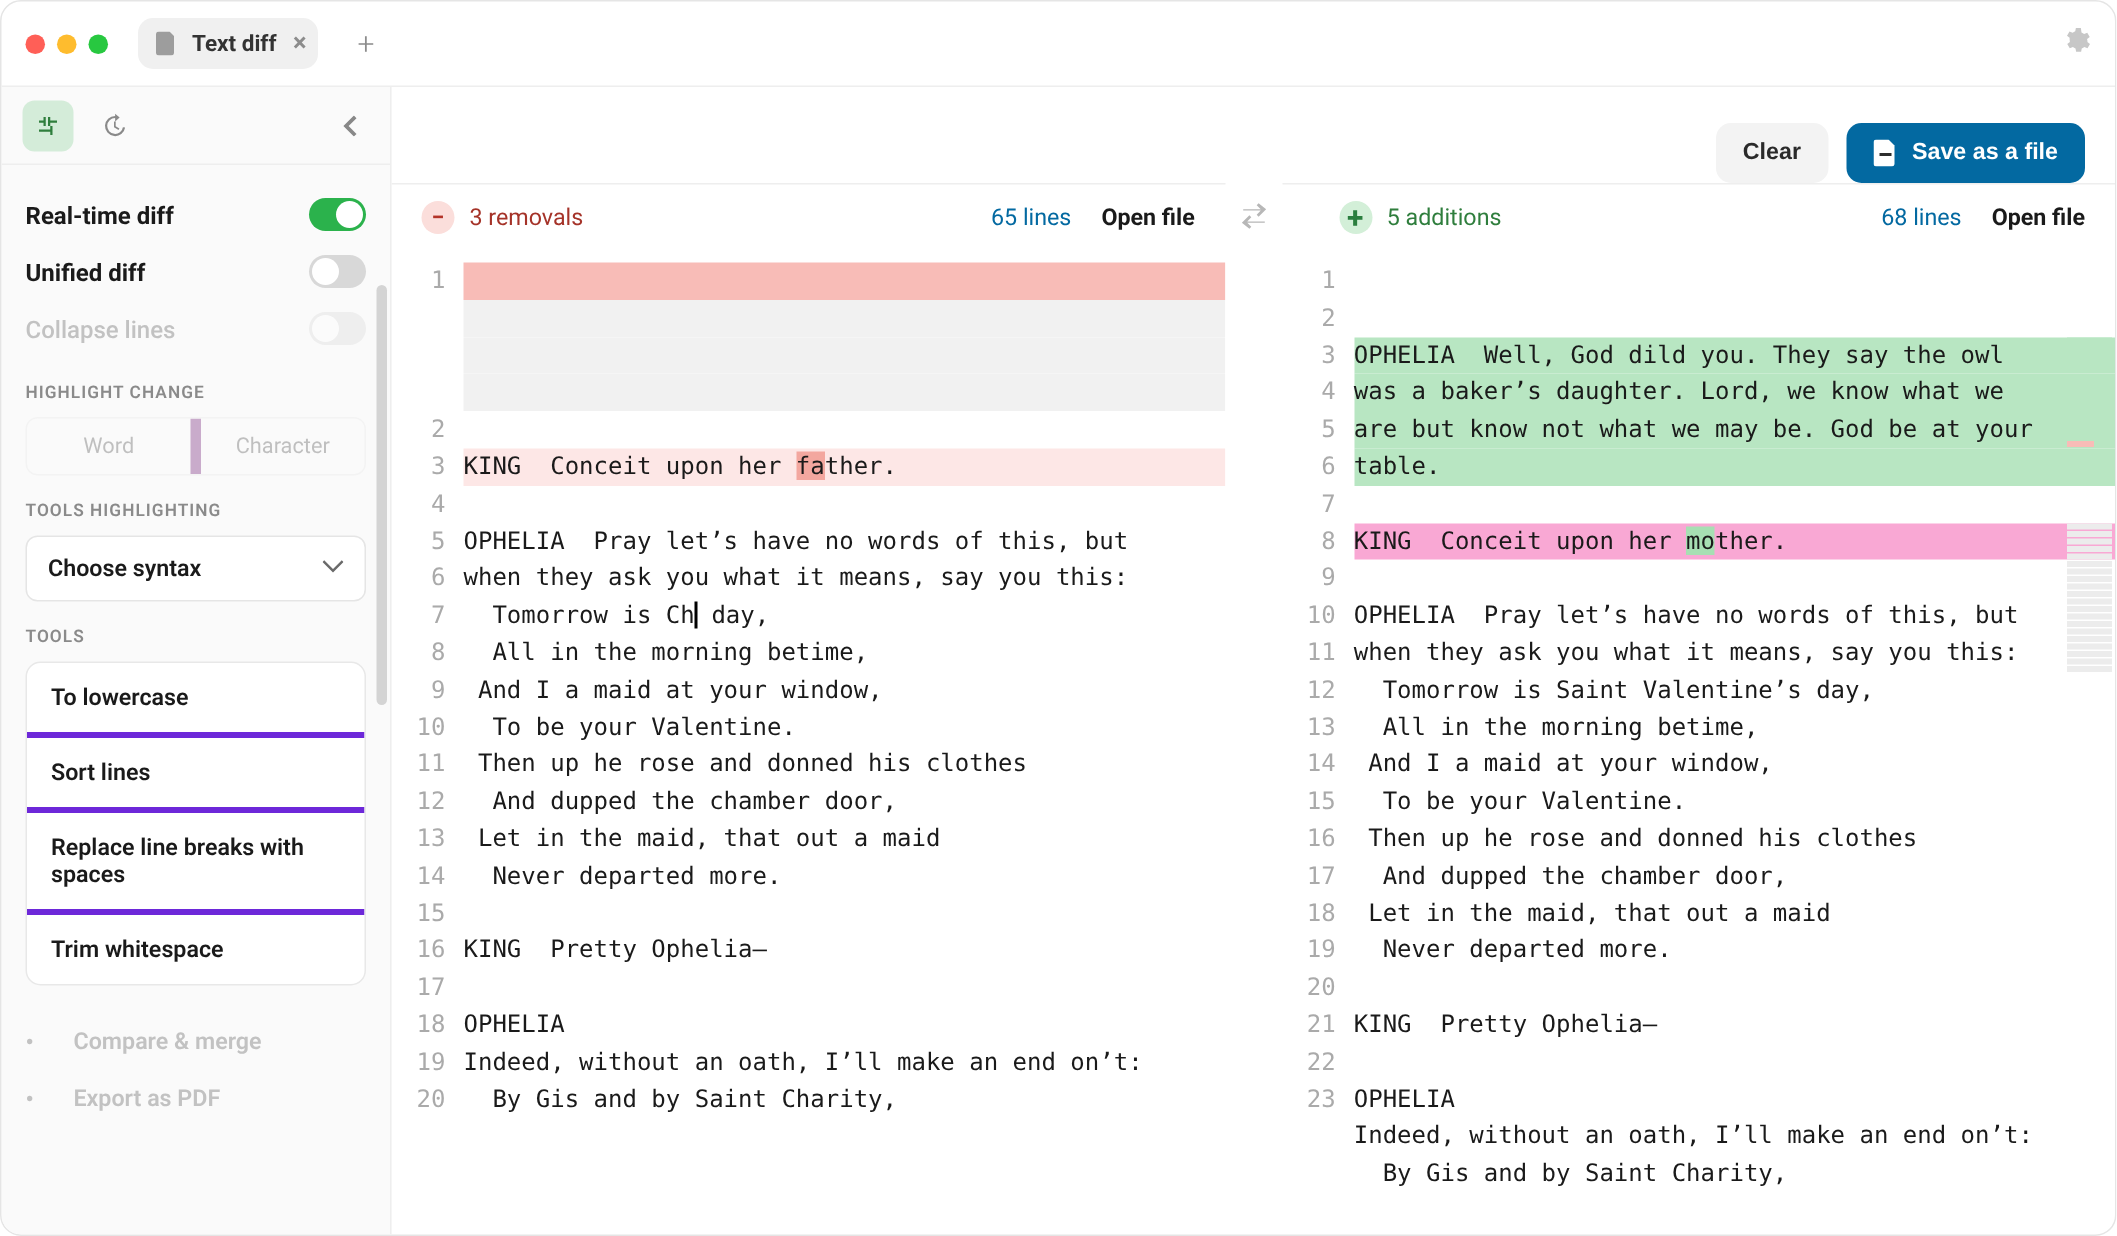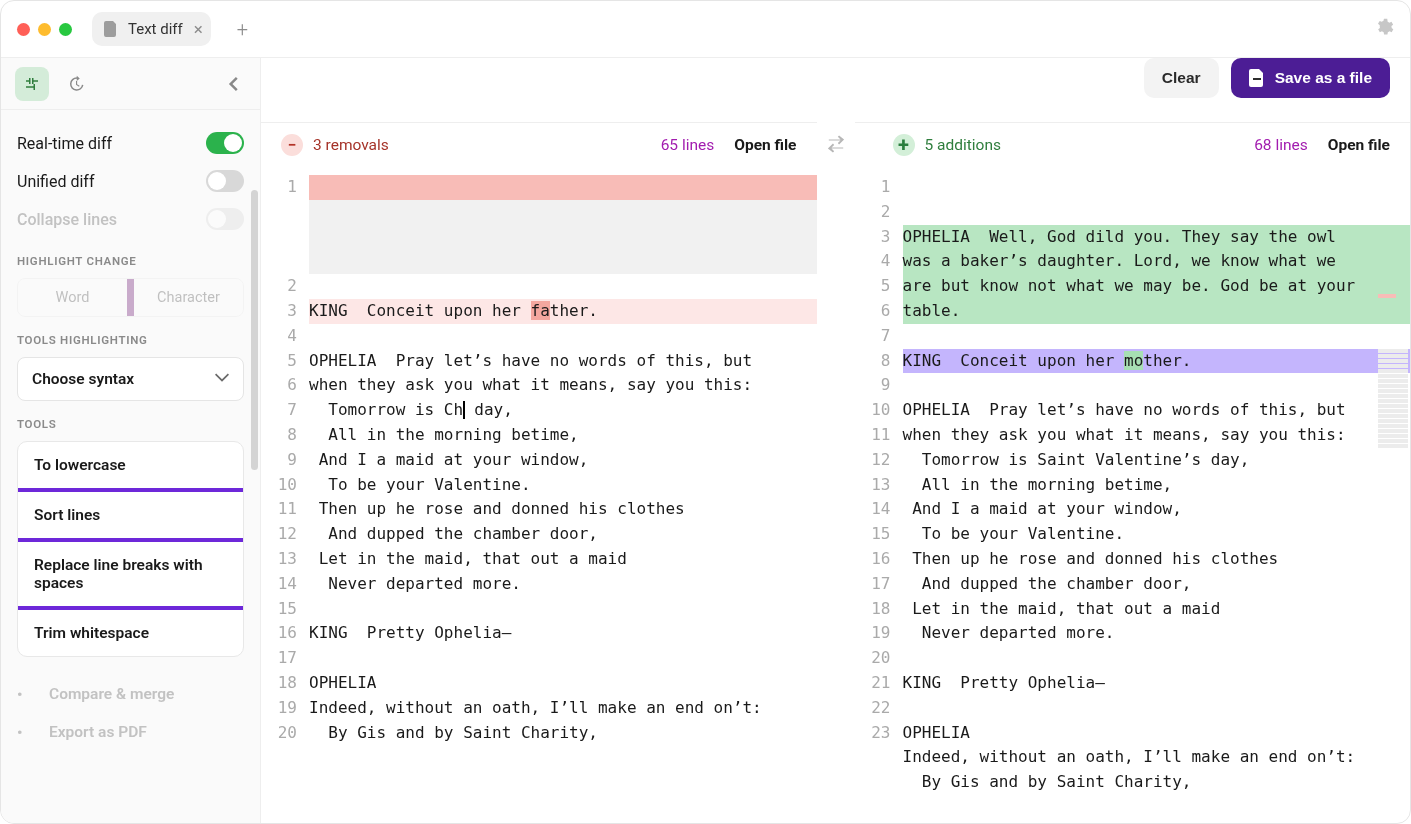--- a/index.html
+++ b/index.html
@@ -2,80 +2,80 @@
 <html><head>
 <meta charset="utf-8">
 <style>
 *{box-sizing:border-box;margin:0;padding:0}
 body{font-family:-apple-system,BlinkMacSystemFont,"Segoe UI",Roboto,sans-serif;background:#fff;color:#1a1a1a}
 .app{width:1411px;height:824px;border:1px solid #e5e5e5;border-radius:14px;overflow:hidden;position:relative;margin:0;background:#fff;display:flex;flex-direction:column}
 .titlebar{height:56px;display:flex;align-items:center;padding:0 16px;gap:8px}
 .stoplights{display:flex;gap:8px;margin-right:12px}
 .dot{width:13px;height:13px;border-radius:50%}
 .dot.r{background:#ff5f57}.dot.y{background:#febc2e}.dot.g{background:#28c840}
-.tab{display:flex;align-items:center;gap:10px;background:#f0f0f0;border-radius:10px;padding:8px 28px 8px 12px;position:relative;font-size:15px;color:#333;font-weight:400}
+.tab{display:flex;align-items:center;gap:10px;background:#f0f0f0;border-radius:10px;padding:8px 28px 8px 12px;position:relative;font-size:15px;color:#333;font-weight:700}
 .tab .doc-ic{width:14px;height:16px;color:#9d9d9d}
 .tab .close{position:absolute;right:8px;color:#8c8c8c;font-size:17px;line-height:1;cursor:pointer}
 .plus{margin-left:18px;color:#8c8c8c;font-size:20px;cursor:pointer;font-weight:300}
 .gear{margin-left:auto;color:#c7c7c7;font-size:20px;cursor:pointer}
 .main{flex:1;display:flex;overflow:hidden;border-top:1px solid #eee}
 .sidebar{width:260px;background:#fafafa;border-right:1px solid #eee;display:flex;flex-direction:column;overflow-y:auto;overflow-x:hidden;position:relative}
 .sb-top{height:52px;display:flex;align-items:center;padding:0 14px;gap:10px;border-bottom:1px solid #eee}
 .icon-btn{width:34px;height:34px;border-radius:8px;display:flex;align-items:center;justify-content:center;cursor:pointer}
 .icon-btn.sel{background:#d4ecd9}
 .icon-btn svg{width:18px;height:18px}
 .sb-collapse{margin-left:auto;width:26px;height:26px;display:flex;align-items:center;justify-content:center;color:#888;cursor:pointer}
 .sb-body{padding:14px 16px}
-.opt-row{display:flex;align-items:center;justify-content:space-between;padding:8px 0;font-size:16px;font-weight:400}
+.opt-row{display:flex;align-items:center;justify-content:space-between;padding:8px 0;font-size:16px;font-weight:700}
 .opt-row.dis{color:#c2c2c2;font-weight:500}
 .toggle{width:38px;height:22px;border-radius:11px;background:#d8d8d8;position:relative;cursor:pointer}
 .toggle.on{background:#2bb24c}
 .toggle::after{content:"";position:absolute;width:18px;height:18px;border-radius:50%;background:#fff;top:2px;left:2px;transition:.2s}
 .toggle.on::after{left:18px}
 .sec-label{font-size:11.5px;letter-spacing:.7px;color:#8a8a8a;font-weight:600;margin:16px 0 10px}
 .seg{display:flex;border:1px solid #e8e8e8;border-radius:8px;overflow:hidden;opacity:.35}
 .seg div{flex:1;text-align:center;padding:10px 6px;font-size:14.5px;color:#555;cursor:pointer}
 .seg div+div{border-left:7px solid #701a75}
 .syntax-sel{border:1px solid #e5e5e5;border-radius:8px;padding:12px 14px;font-size:15.5px;font-weight:600;display:flex;align-items:center;justify-content:space-between;cursor:pointer;background:#fff}
 .chev{color:#6a6a6a}
 .tool-list{border:1px solid #e8e8e8;border-radius:10px;overflow:hidden;background:#fff}
 .tool-list div{padding:14px 16px;font-size:15.5px;font-weight:600;cursor:pointer}
 .tool-list div+div{border-top:4px solid #6d28d9}
 .dim-list{margin-top:18px}
 .dim-list div{display:flex;align-items:center;gap:12px;padding:10px 0;font-size:15.5px;font-weight:600;color:#c2c2c2}
 .dim-list .ic{width:20px;height:17px}
 .sb-scrollbar{position:absolute;right:2px;top:132px;width:7px;height:280px;background:#d4d4d4;border-radius:4px}
 .content{flex:1;display:flex;flex-direction:column;overflow:hidden}
-.toolbar{height:64px;display:flex;align-items:flex-start;justify-content:flex-end;padding:0 20px;gap:12px}
+.toolbar{height:64px;display:flex;align-items:flex-end;justify-content:flex-end;padding:0 20px;gap:12px}
 .btn{padding:11px 18px;border-radius:10px;font-size:15.5px;font-weight:700;cursor:pointer;border:none}
 .btn.clear{background:#f3f3f3;color:#2a2a2a}
-.btn.save{background:#4c1d95;color:#fff;display:flex;align-items:center;gap:10px}
+.btn.save{background:#0369a1;color:#fff;display:flex;align-items:center;gap:10px}
 .btn.save svg{width:16px;height:18px}
 .panes{flex:1;display:flex;overflow:hidden;padding:0 0 0 0}
 .pane{flex:1;display:flex;flex-direction:column;overflow:hidden;position:relative;border-top:1px solid #eee}
 .pane-head{height:44px;display:flex;align-items:center;padding:0 20px;font-size:15.5px;gap:10px}
 .badge{width:22px;height:22px;border-radius:50%;display:flex;align-items:center;justify-content:center;font-weight:700}
 .badge.minus{background:#fbdedb;color:#b33328}
 .badge.plus{background:#d3efd8;color:#2a7e3e}
 .summ{font-weight:400}
 .summ.rm{color:#a53329}.summ.ad{color:#2f7e3d}
 .spacer{flex:1}
-.lines{color:#a21caf}
+.lines{color:#0369a1}
 .open{font-weight:700;margin-left:10px;cursor:pointer}
 .swap{width:38px;height:44px;display:flex;align-items:center;justify-content:center;color:#b7b7b7;cursor:pointer}
 .editor{flex:1;overflow:hidden;display:flex;font-family:"SFMono-Regular",Consolas,Menlo,monospace;font-size:16px;line-height:24.8px}
 .gutter{width:44px;text-align:right;color:#aaa;padding:8px 8px 0 0;user-select:none}
 .gutter div{height:24.8px}
 .code{flex:1;padding:8px 0 0 4px;white-space:pre;position:relative}
 .ln{height:24.8px}
 .ln.del-full{background:#f8bcb7}
 .ln.del-soft{background:#fde7e6}
 .ln.pad{background:#f1f1f1}
 .ln.add-full{background:#b8e6c2}
-.ln.add-soft{background:#c4b5fd}
+.ln.add-soft{background:#f9a8d4}
 .hl-del{background:#f3a79f}
 .hl-add{background:#a7dfb3}
 .cursor{display:inline-block;width:1.5px;height:18px;background:#000;vertical-align:middle;position:relative;top:-1px}
 .minimap{position:absolute;right:2px;top:8px;width:30px}
 .mm-line{height:4px;margin-bottom:1px}
 .mm-a{background:#b8e6c2}.mm-d{background:#f8bcb7}.mm-n{background:#ececec}
 </style>
 </head>
 <body>
 

